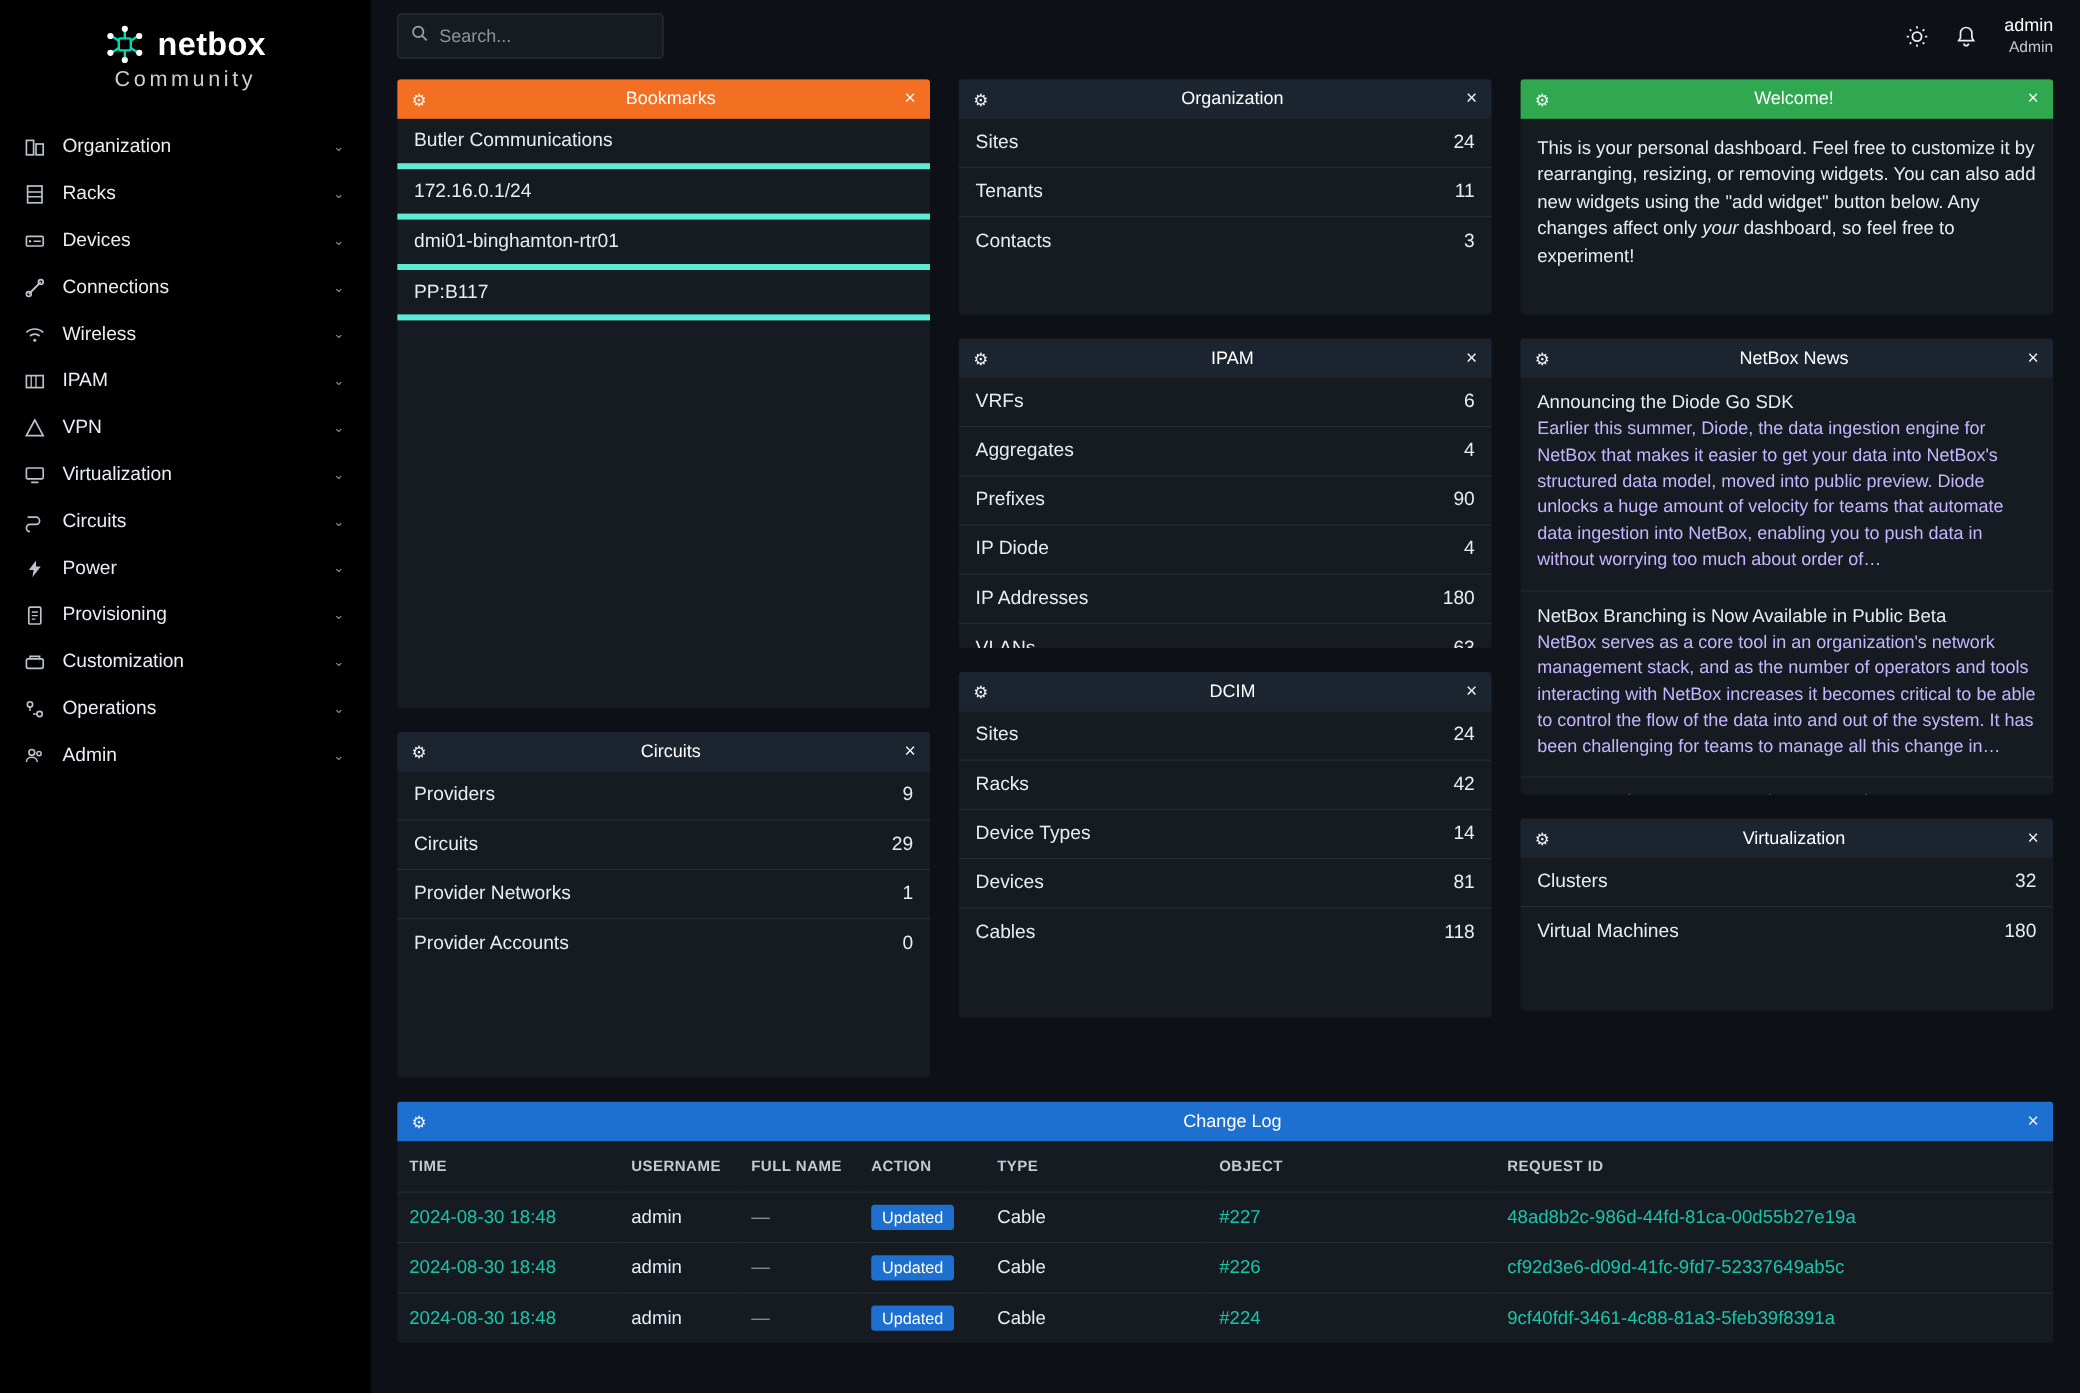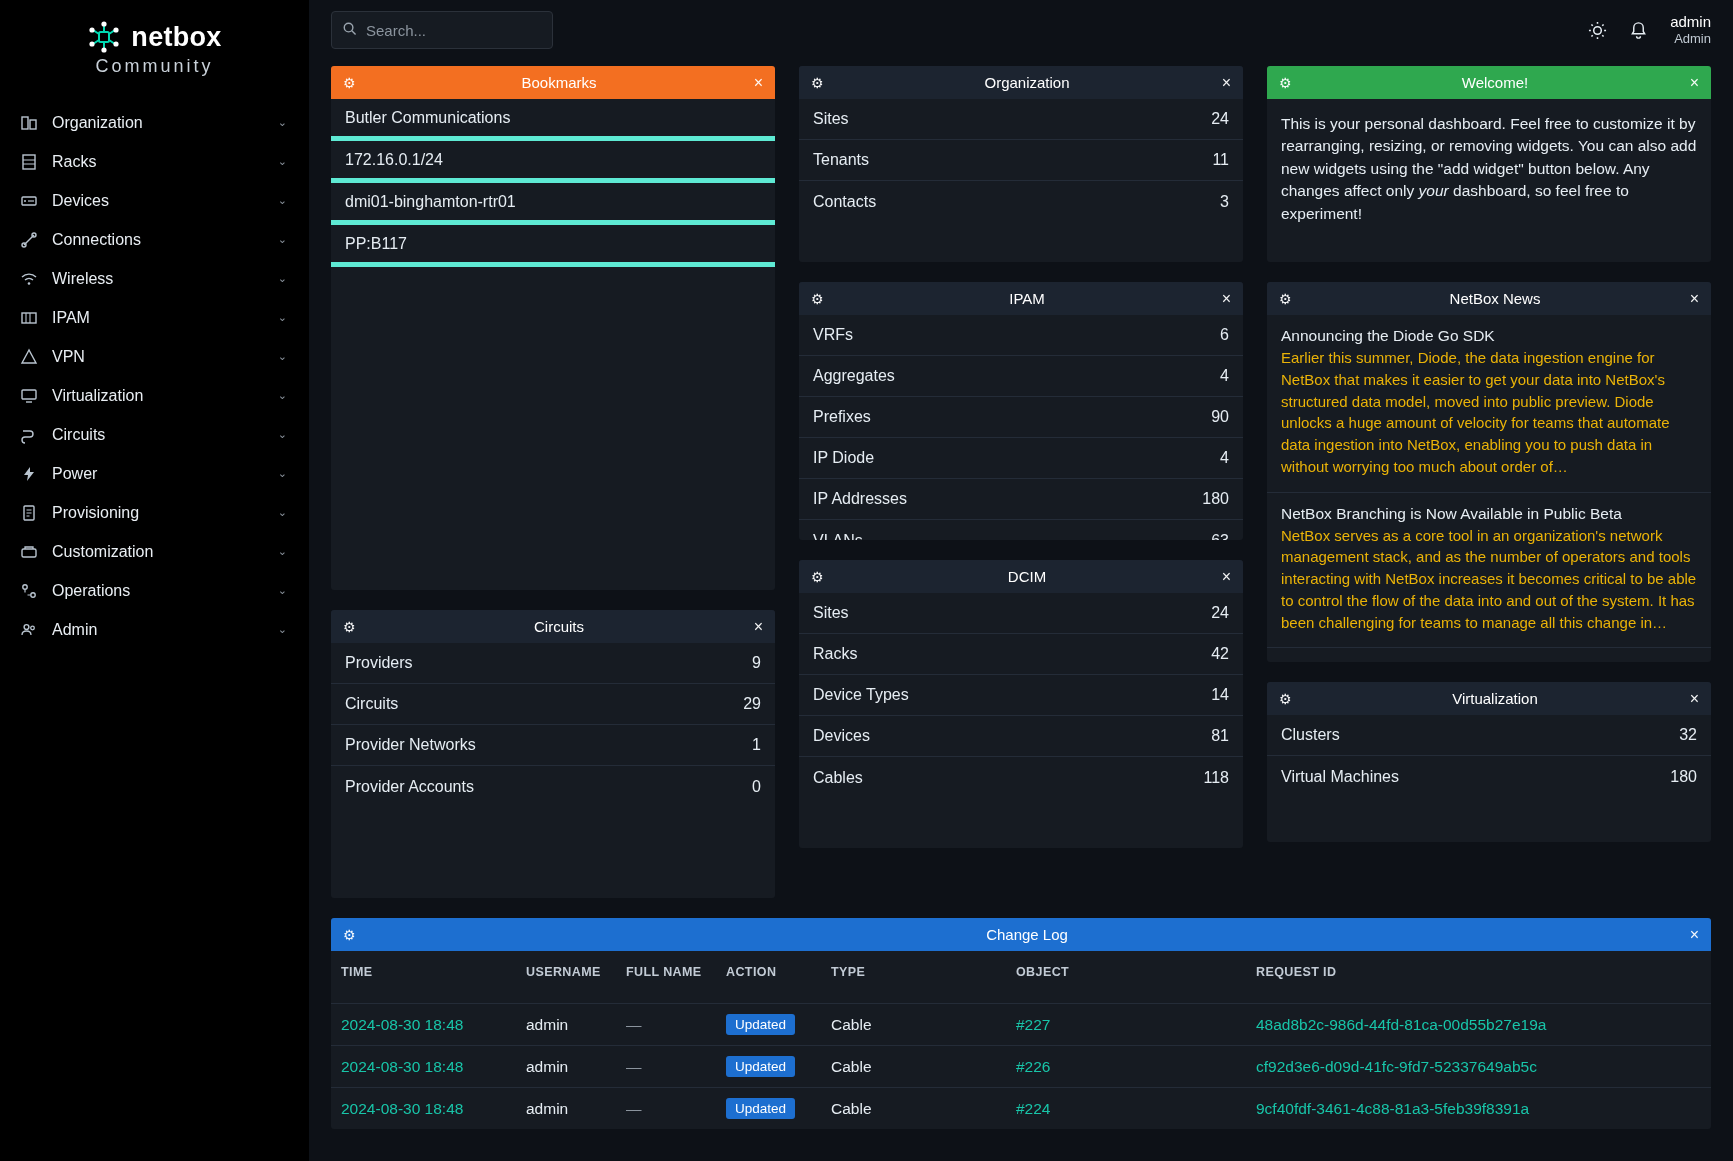--- a/index.html
+++ b/index.html
@@ -90,38 +90,38 @@
   .stat-row:last-child { border-bottom: 0; }
   .stat-val { color: #e6edf3; }
 
   .bm-row {
     height: 42px; display: flex; align-items: center; padding: 0 14px;
     border-bottom: 5px solid #5eead4; font-size: 16px;
   }
   .w-body-pad { padding: 14px 14px 16px 14px; font-size: 15.5px; line-height: 1.45; }
   .news-item { padding: 12px 14px 14px 14px; border-bottom: 1px solid #242c38; }
   .news-title { font-size: 15.5px; color: #e6edf3; margin-bottom: 2px; }
-  .news-body { font-size: 15px; line-height: 1.45; color: #eab308; }
+  .news-body { font-size: 15px; line-height: 1.45; color: #c4b5fd; }
   .news-last { padding: 12px 14px 14px 14px; font-size: 15.5px; }
 
   .h-bookmarks { height: 524px; }
   .h-circuits  { height: 288px; }
   .h-org       { height: 196px; }
   .h-ipam      { height: 258px; }
   .h-dcim      { height: 288px; }
   .h-welcome   { height: 196px; }
   .h-news      { height: 380px; }
   .h-virt      { height: 160px; }
 
   
   .changelog { margin-top: 20px; background: #161b22; border-radius: 3px; overflow: hidden; }
   table.cl { width: 100%; border-collapse: collapse; }
   table.cl th {
     text-align: left; font-size: 12.5px; letter-spacing: .4px;
-    color: #c2cbd5; font-weight: 700; padding: 14px 10px 24px 10px;
+    color: #c2cbd5; font-weight: 700; padding: 14px 10px 14px 10px;
     text-transform: uppercase;
   }
   table.cl td { padding: 10px 10px; font-size: 15.5px; border-top: 1px solid #242c38; }
   .link { color: #18c5a9; }
   .badge-updated {
     display: inline-block; background: #1d6fd0; color: #fff;
     font-size: 13.5px; padding: 3px 9px; border-radius: 3px;
   }
   .muted { color: #8b949e; }
   td.time { padding-left: 18px; }

